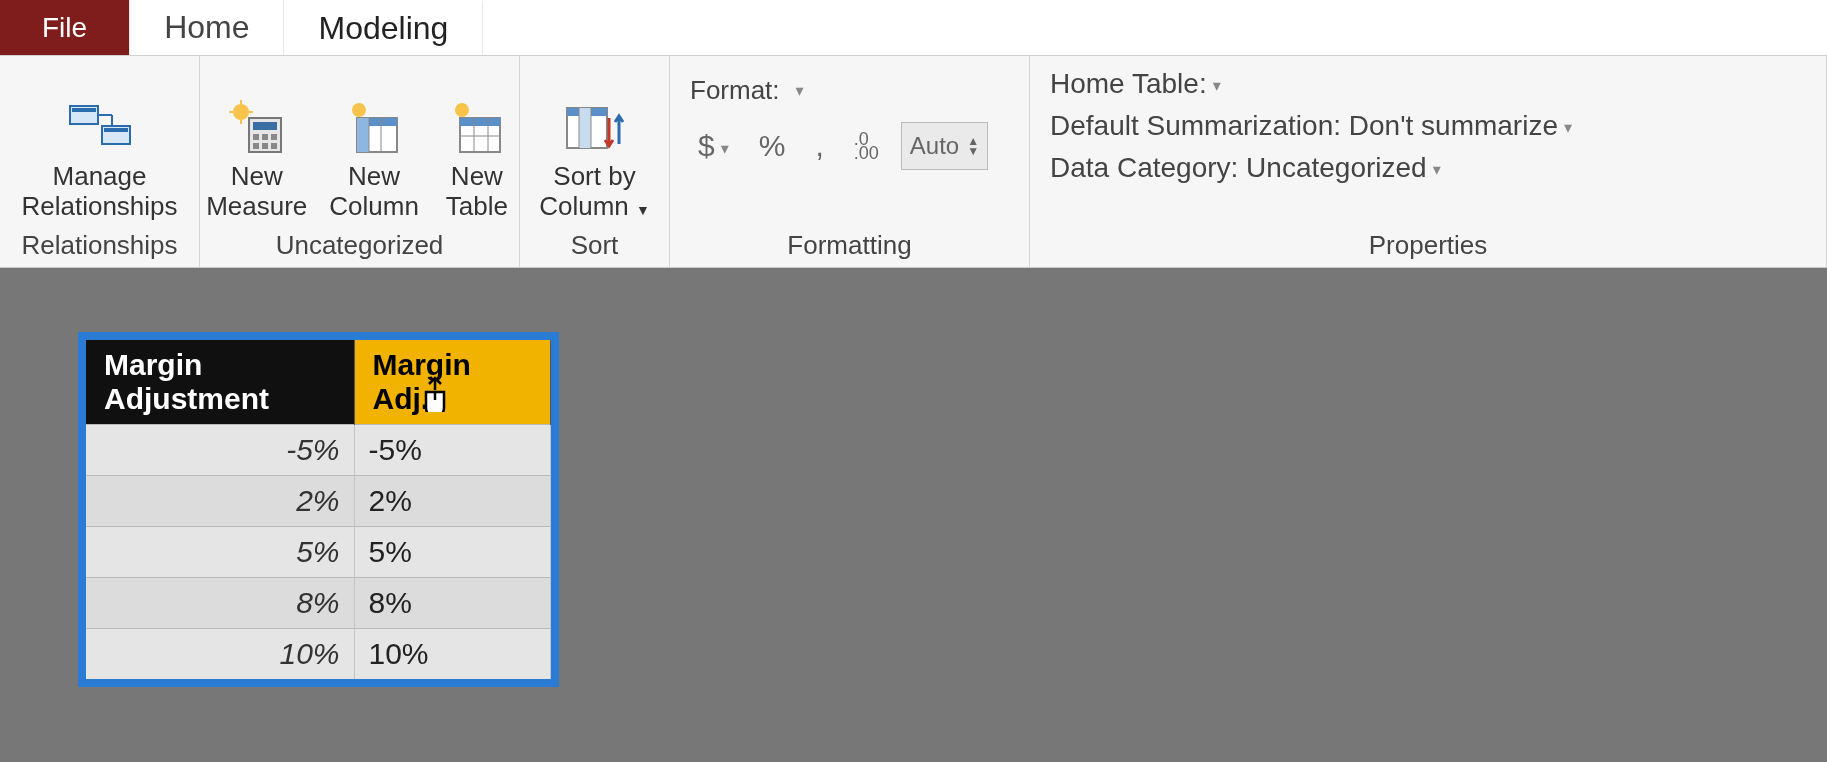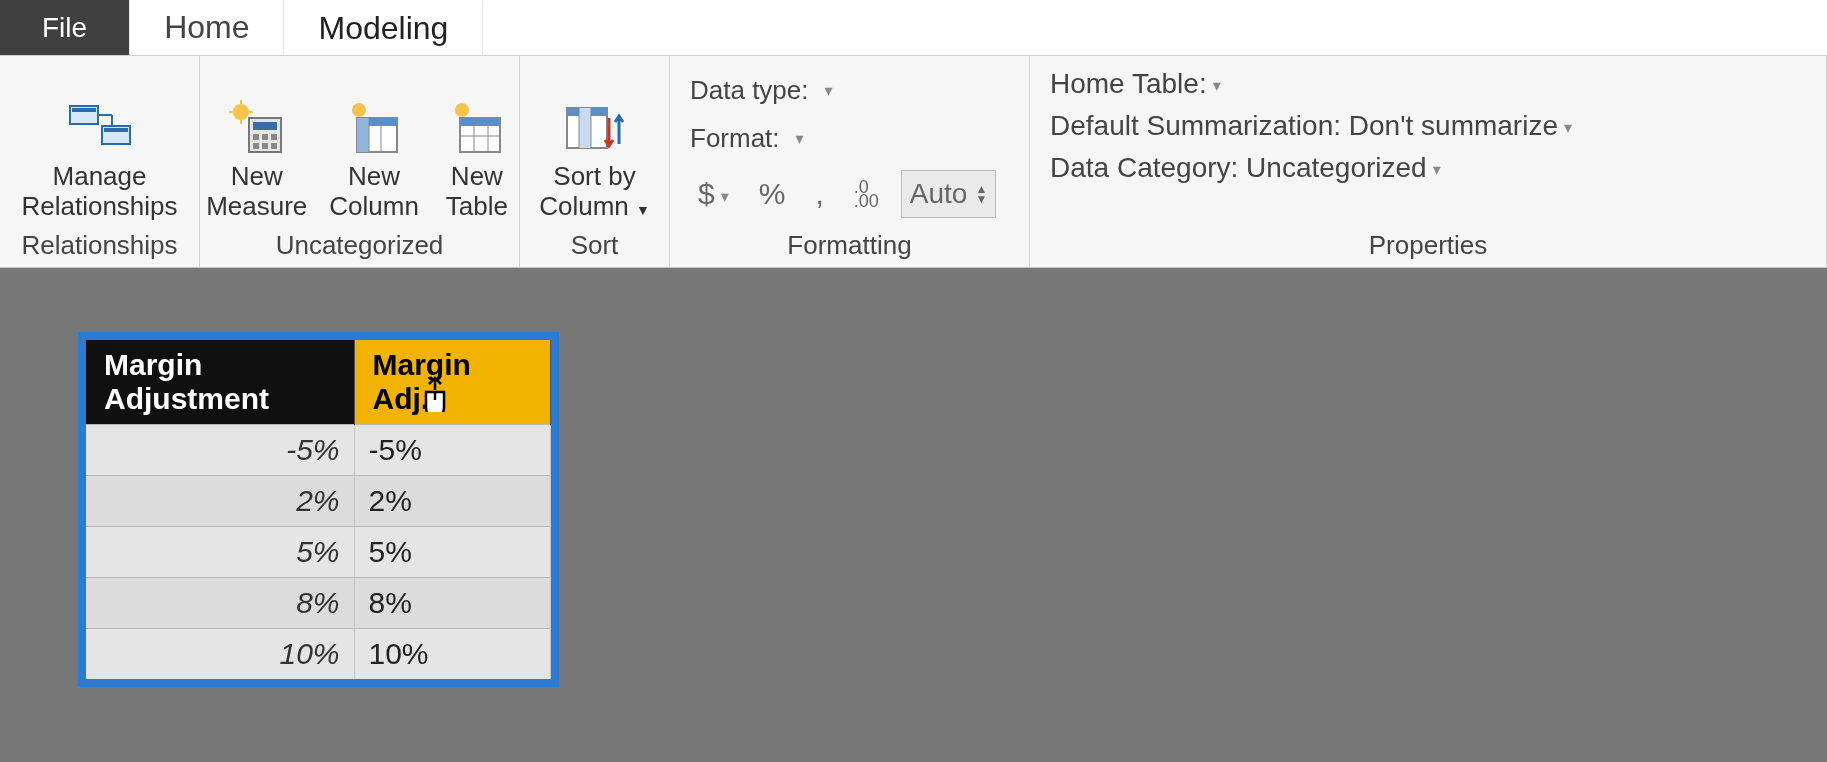--- a/index.html
+++ b/index.html
@@ -1,40 +1,40 @@
 <!DOCTYPE html>
 <html><head>
 <meta charset="utf-8">
 <style>
   * { box-sizing: border-box; margin: 0; padding: 0; font-family: "Segoe UI", Arial, sans-serif; }
   html, body { width: 1827px; height: 762px; overflow: hidden; background: #777; }
 
   
   .menubar { display:flex; align-items:stretch; background:#fff; height:56px; border-bottom:1px solid #d0d0d0;}
   .menubar .tab { display:flex; align-items:center; padding:0 34px; font-size:32px; color:#444; border-right:1px solid #e6e6e6; cursor:pointer;}
-  .menubar .tab.file { background:#404040; color:#fff; font-size:28px; padding:0 42px;}
+  .menubar .tab.file { background:#7f1d1d; color:#fff; font-size:28px; padding:0 42px;}
   .menubar .tab.active { background:#fff; color:#222; border-top:2px solid transparent; }
   .menubar .tab.inactive { color:#444; }
 
   
   .ribbon { background:#f6f6f6; border-bottom:1px solid #c8c8c8; display:flex; align-items:stretch; height:212px; }
   .group { border-right:1px solid #d5d5d5; display:flex; flex-direction:column; align-items:center; justify-content:space-between; padding:6px 12px 4px 12px; }
   .group .items { display:flex; gap:10px; align-items:flex-end; flex:1; }
   .group .group-label { font-size:26px; color:#444; padding:4px 0 2px 0;}
   .bigbtn { display:flex; flex-direction:column; align-items:center; justify-content:flex-end; gap:4px; padding:4px 6px; cursor:pointer; }
   .bigbtn .lbl { font-size:26px; color:#333; text-align:center; line-height:1.15; }
   .bigbtn .ico { width:72px; height:60px; display:flex; align-items:center; justify-content:center; }
   .mini-row { display:flex; align-items:center; gap:10px; font-size:26px; color:#444; height:44px;}
   .dd-caret::after { content:"▾"; font-size:16px; color:#888; margin-left:6px; vertical-align:middle;}
   .propcol { display:flex; flex-direction:column; align-items:flex-start; gap:10px; padding:6px 8px 0 8px; flex:1;}
   .prop-line { font-size:28px; color:#444; white-space:nowrap;}
   .fmt-row { display:flex; align-items:center; gap:14px; padding-top:6px;}
   .fmt-btn { font-size:30px; color:#666; padding:0 8px; cursor:pointer;}
   .auto-box { display:flex; align-items:center; border:1px solid #bbb; background:#eaeaea; height:48px; padding:0 8px;}
-  .auto-box span { font-size:28px; color:#666; padding-right:8px;text-align:center;}
+  .auto-box span { font-size:24px; color:#666; padding-right:8px;text-align:center;}
   .auto-spin { display:flex; flex-direction:column; line-height:10px; font-size:12px; color:#666;}
 
   
   .workspace { position:absolute; top:268px; left:0; right:0; bottom:0; background:#777; }
   .viewrail { position:absolute; top:268px; left:0; width:82px; bottom:0; background:#1f1f1f; display:flex; flex-direction:column; align-items:center; padding-top:24px; gap:44px;}
   .viewrail .rail-btn { width:56px; height:48px; display:flex; align-items:center; justify-content:center; cursor:pointer; color:#c8c8c8;}
   .viewrail .rail-btn.active { background:#f2b200; color:#222; border-radius:2px; }
 
   
   .formula-wrap { position:absolute; top:268px; left:82px; right:0; height:64px; background:#777; display:flex; align-items:center; }
@@ -162,21 +162,20 @@
         </div>
         <div class="lbl" style="white-space:pre-line"><span>Sort by
 Column</span> <span style="font-size:14px">▼</span></div>
       </div>
     </div>
     <div class="group-label">Sort</div>
   </div>
 
   <div class="group" style="width:360px; align-items:stretch;">
     <div class="propcol" style="flex:1; gap:4px;">
-      <div class="mini-row dd-caret">Data type:</div>
       <div class="mini-row dd-caret">Format:</div>
       <div class="fmt-row">
         <div class="fmt-btn dd-caret">$</div>
         <div class="fmt-btn">%</div>
         <div class="fmt-btn">,</div>
         <div class="fmt-btn" style="font-size:18px; line-height:14px; text-align:left">.0<br>.00</div>
         <div class="auto-box">
           <span>Auto</span>
           <div class="auto-spin">▲<br>▼</div>
         </div>

